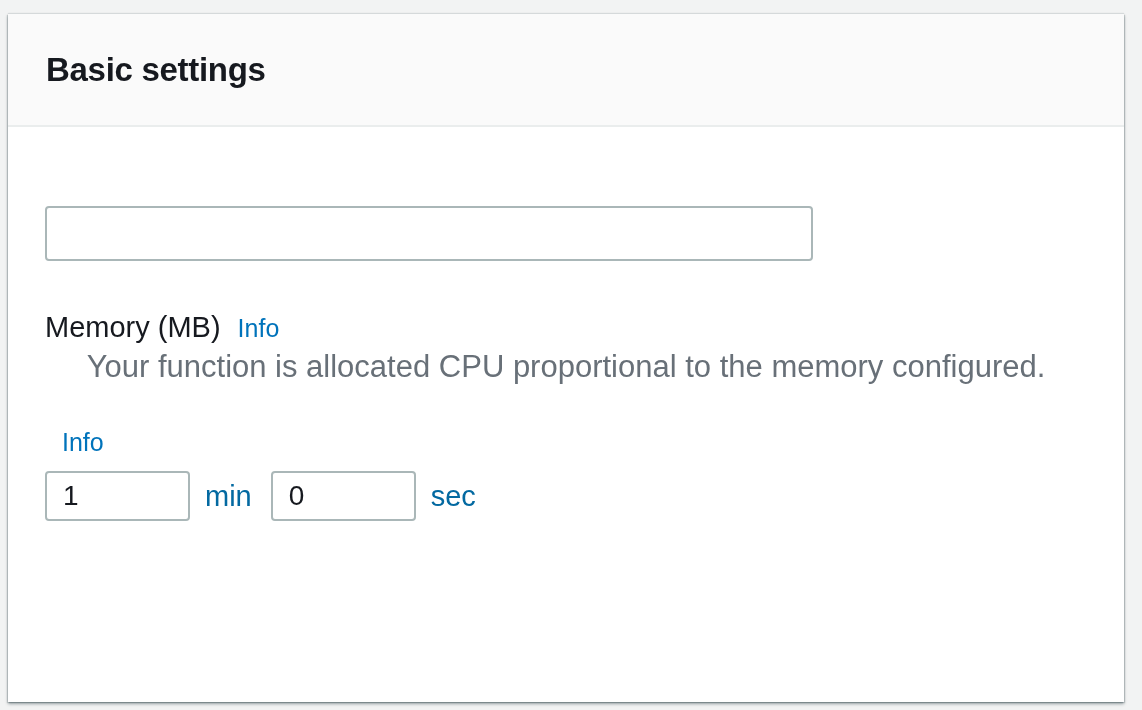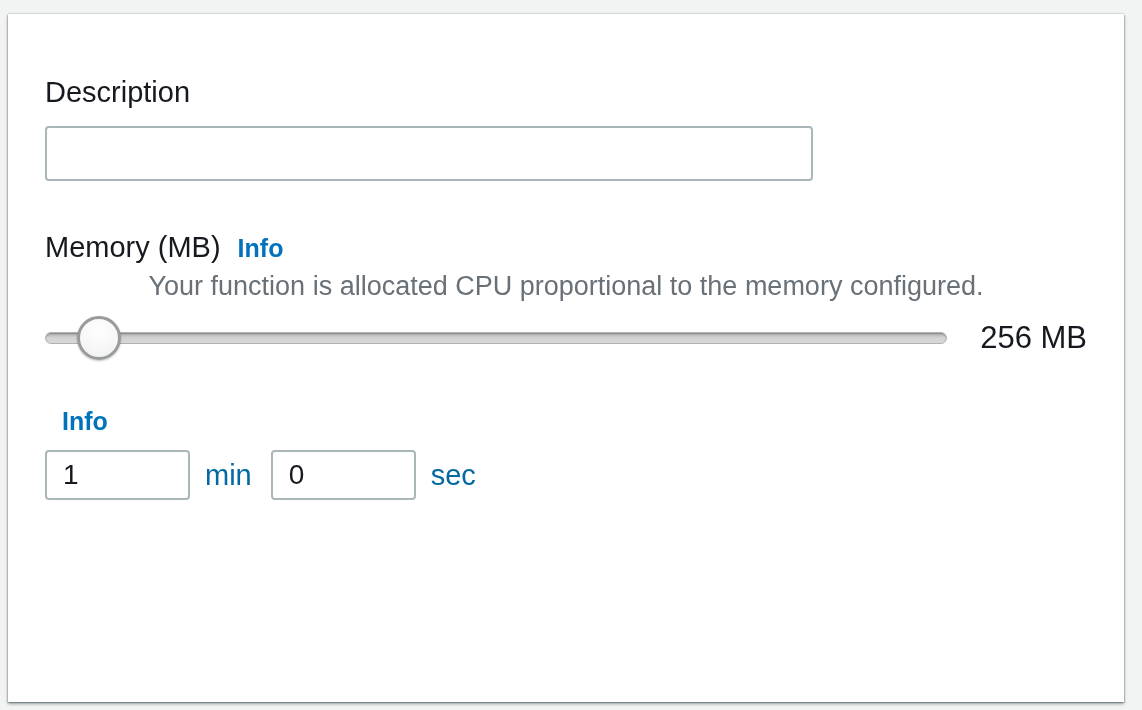--- a/index.html
+++ b/index.html
@@ -47,21 +47,21 @@
     font-size: 29px;
     color: #16191f;
     line-height: 33px;
   }
   .label-row {
     display: flex;
     align-items: baseline;
   }
   .info-link {
     font-size: 25px;
-    font-weight: bold;
+    font-weight: normal;
     color: #0073bb;
     margin-left: 17px;
     text-decoration: none;
     cursor: pointer;
   }
   .description-input {
     display: block;
     margin-top: 17px;
     width: 768px;
     height: 55px;
@@ -74,21 +74,21 @@
     padding: 0 16px;
     box-sizing: border-box;
     outline: none;
   }
   .memory-section {
     margin-top: 50px;
     text-align: center;
   }
   .helper-text {
     margin-top: 7px;
-    font-size: 27px;
+    font-size: 31px;
     color: #687078;
     line-height: 31px;
   }
   .slider-row {
     margin-top: 13px;
     display: flex;
     align-items: center;
   }
   .slider {
     position: relative;
@@ -153,41 +153,36 @@
     margin-left: 15px;
   }
   .sec-input {
     margin-left: 19px;
   }
 </style>
 </head>
 <body>
 
 <div class="panel">
+  <div class="panel-header">
+    <span class="panel-title">Basic settings</span>
+  </div>
 
   <div class="panel-body">
 
     <div>
-      <div class="field-label">Description</div>
       <input class="description-input" type="text" value="" style="">
     </div>
 
     <div class="memory-section">
       <div class="label-row">
         <span class="field-label">Memory (MB)</span>
         <a class="info-link">Info</a>
       </div>
       <div class="helper-text">Your function is allocated CPU proportional to the memory configured.</div>
-      <div class="slider-row">
-        <div class="slider">
-          <div class="slider-track"></div>
-          <div class="slider-thumb" style="left: calc(6% - 22px);"></div>
-        </div>
-        <span class="memory-value">256 MB</span>
-      </div>
     </div>
 
     <div class="timeout-section">
       <div class="label-row">
         <a class="info-link">Info</a>
       </div>
       <div class="timeout-row">
         <input class="small-input" type="text" value="1" style="">
         <span class="unit-label">min</span>
         <input class="small-input sec-input" type="text" value="0" style="">

